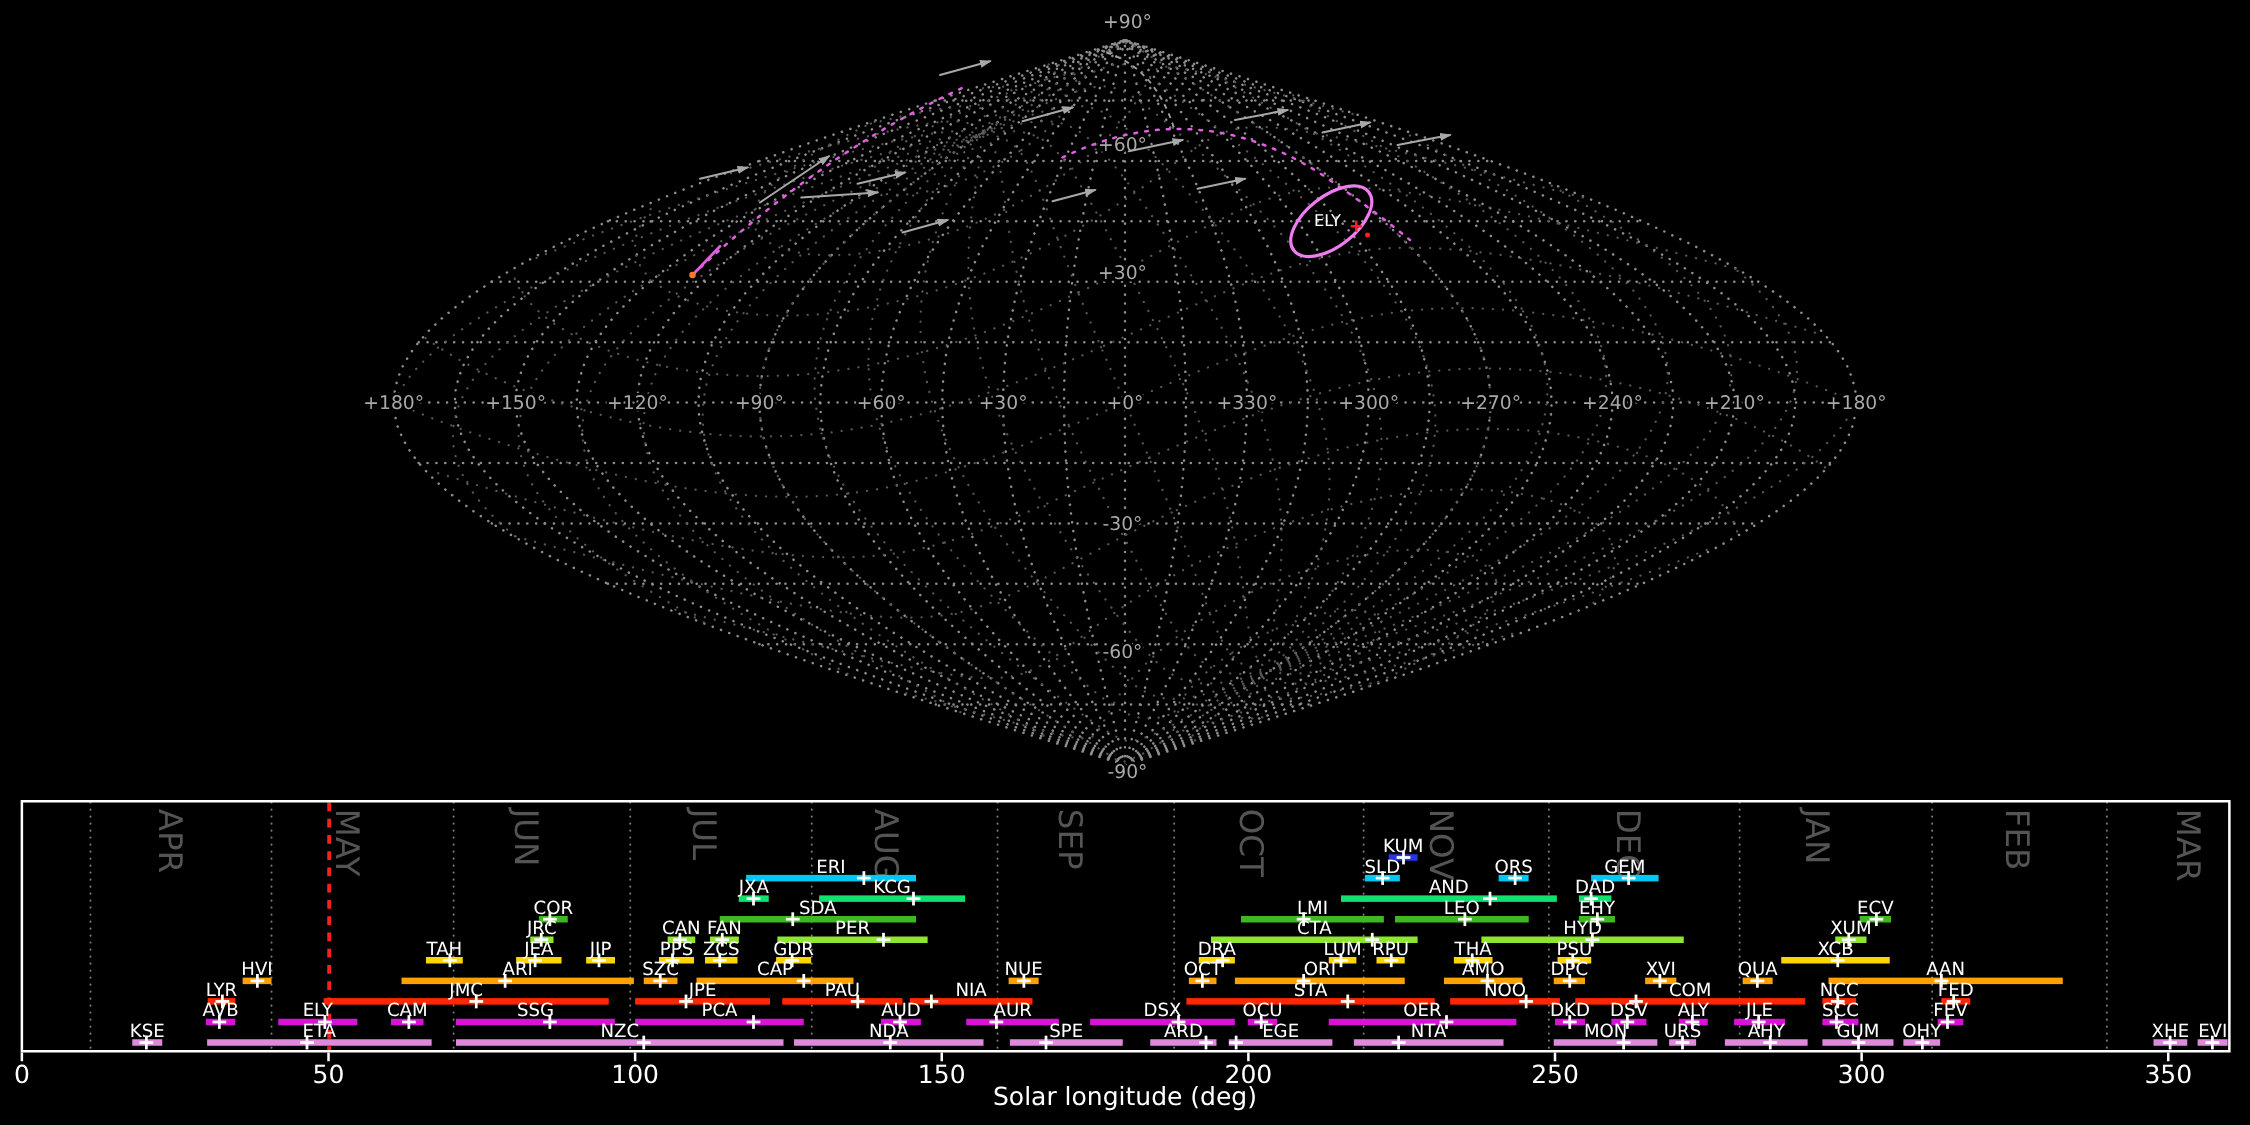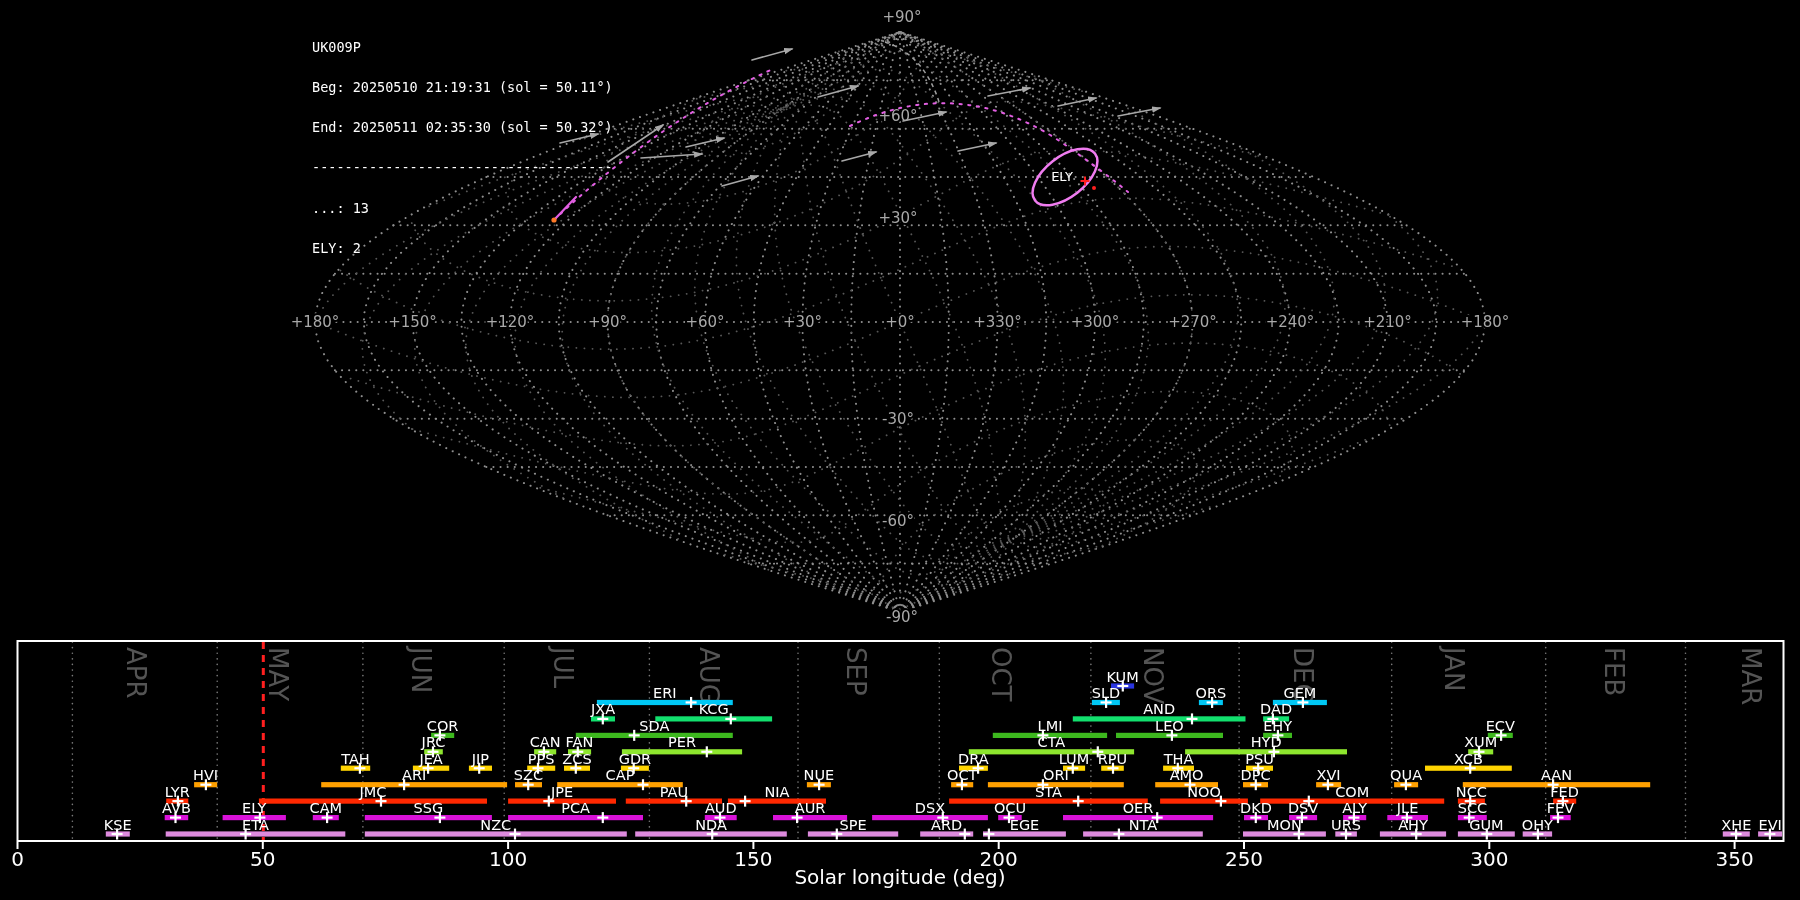--- a/index.html
+++ b/index.html
@@ -552,21 +552,13 @@
         <text x="998.7" y="866" text-anchor="middle" class="ticklbl">200</text>
         <line x1="1244.0" y1="842" x2="1244.0" y2="849" stroke="#fff" stroke-width="2"></line>
         <text x="1244.0" y="866" text-anchor="middle" class="ticklbl">250</text>
         <line x1="1489.3" y1="842" x2="1489.3" y2="849" stroke="#fff" stroke-width="2"></line>
         <text x="1489.3" y="866" text-anchor="middle" class="ticklbl">300</text>
         <line x1="1734.6" y1="842" x2="1734.6" y2="849" stroke="#fff" stroke-width="2"></line>
         <text x="1734.6" y="866" text-anchor="middle" class="ticklbl">350</text>
         <text x="900" y="884" text-anchor="middle" class="ticklbl">Solar longitude (deg)</text>
       </g>
     </svg>
-  <div class="hdr">
-    <div>UK009P</div>
-    <div>Beg: 20250510 21:19:31 (sol = 50.11°)</div>
-    <div>End: 20250511 02:35:30 (sol = 50.32°)</div>
-    <div>-------------------------------------</div>
-    <div>...: 13</div>
-    <div>ELY: 2</div>
-  </div>
 </div>
 
 </body></html>

